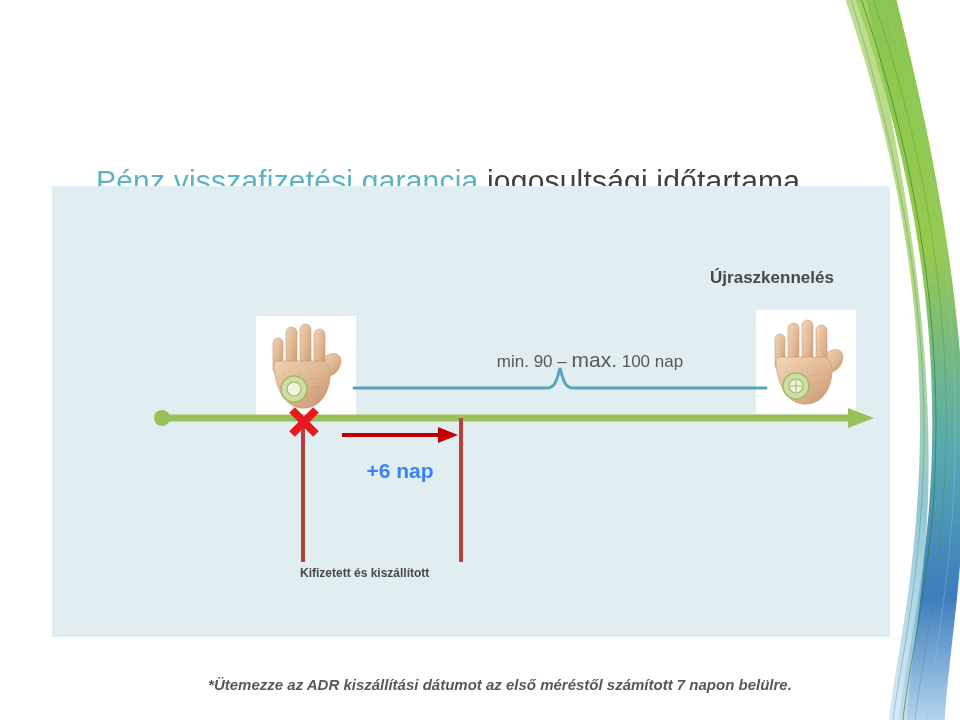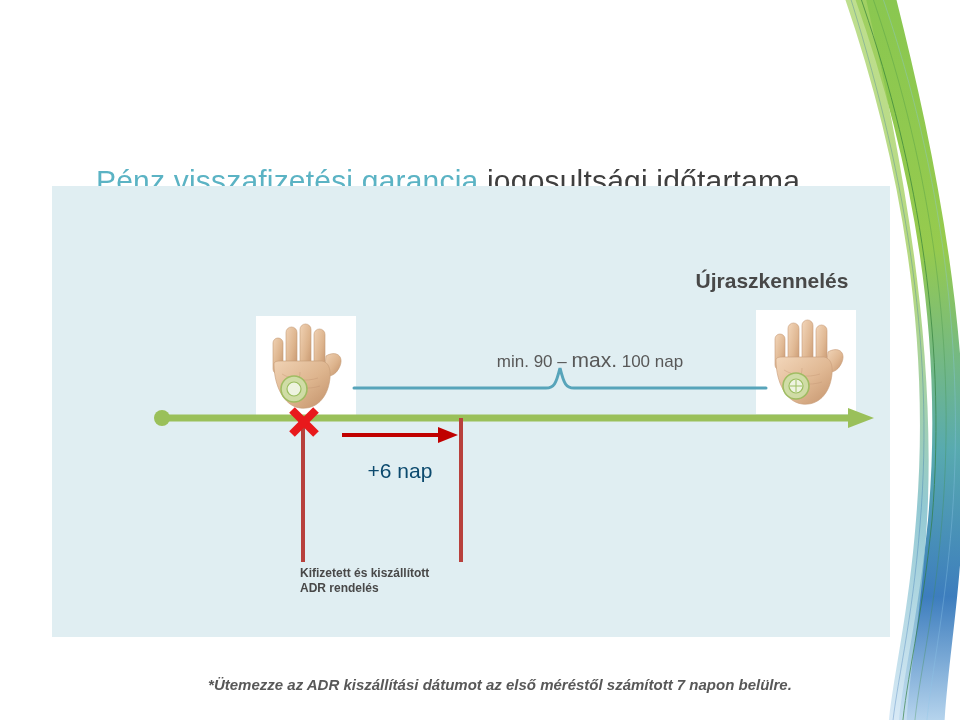--- a/index.html
+++ b/index.html
@@ -61,21 +61,21 @@
     top: 252px;
     width: 160px;
     text-align: center;
     font-size: 21px;
   }
   .lbl-rescan {
     left: 672px;
     top: 268px;
     width: 200px;
     text-align: center;
-    font-size: 21px;
+    font-size: 17px;
   }
   .lbl-order {
     left: 300px;
     top: 566px;
     width: 330px;
     font-size: 12px;
   }
 
   
   .minmax {
@@ -123,22 +123,22 @@
   }
 
   .arrow6 { position: absolute; left: 340px; top: 425px; width: 120px; height: 20px; }
 
   .lbl-days {
     position: absolute;
     left: 340px;
     top: 459px;
     width: 120px;
     text-align: center;
-    color: #0c4a6e;
-    font-weight: normal;
+    color: #3b82f6;
+    font-weight: bold;
     font-size: 21px;
   }
 
   
   .footnote {
     position: absolute;
     left: 140px;
     top: 676px;
     width: 720px;
     text-align: center;
@@ -276,16 +276,15 @@
 
 <svg class="arrow6" viewBox="0 0 120 20">
   <line x1="2" y1="10" x2="100" y2="10" stroke="#c00000" stroke-width="4"></line>
   <polygon points="98,2 118,10 98,18" fill="#c00000"></polygon>
 </svg>
 
 <div class="lbl-days">+6 nap</div>
 
 <div class="lbl lbl-order">
   <div>Kifizetett és kiszállított</div>
-  <div>ADR rendelés</div>
 </div>
 
 <div class="footnote">*Ütemezze az ADR kiszállítási dátumot az első méréstől számított 7 napon belülre.</div>
 
 </body></html>

